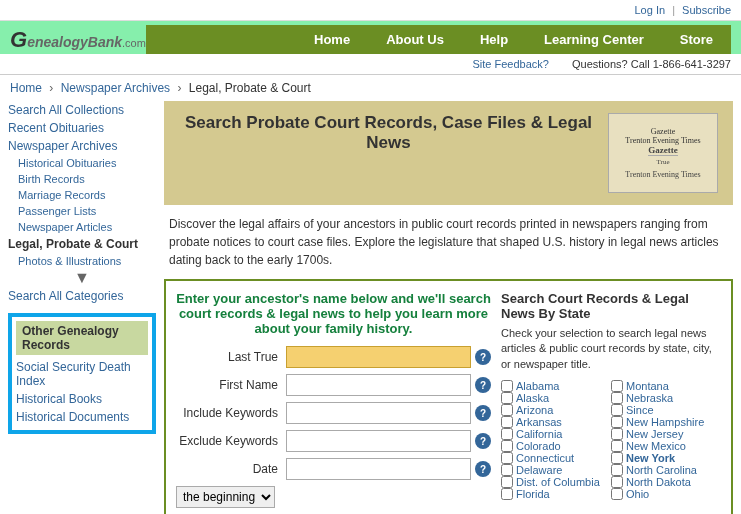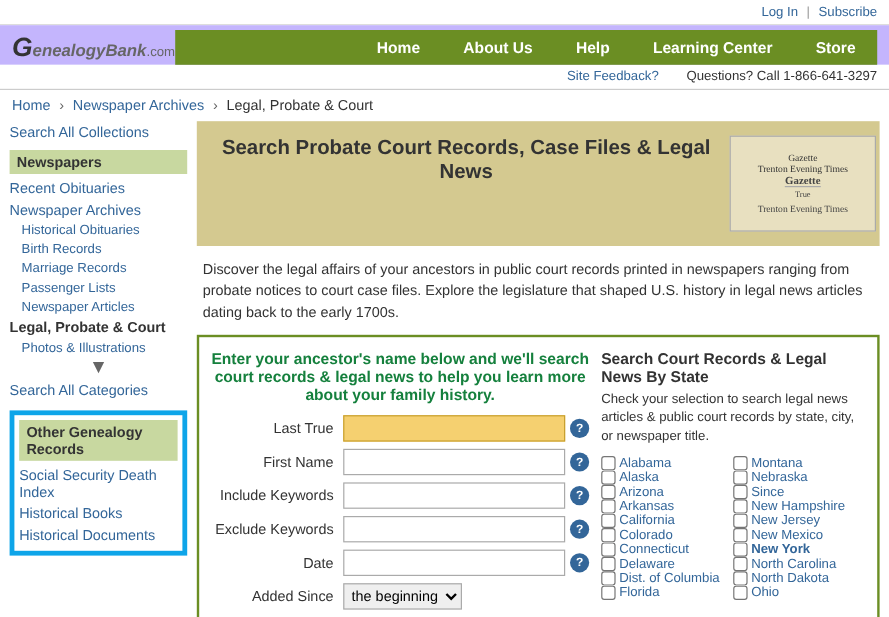--- a/index.html
+++ b/index.html
@@ -4,21 +4,21 @@
   <style>
     * { margin: 0; padding: 0; box-sizing: border-box; }
     body { font-family: Arial, sans-serif; font-size: 12px; background: #fff; width: 741px; min-height: 514px; overflow: hidden; }
 
     
     .top-bar { text-align: right; padding: 4px 10px; font-size: 11px; background: #fff; border-bottom: 1px solid #ddd; }
     .top-bar a { color: #336699; text-decoration: none; }
     .top-bar .sep { margin: 0 4px; color: #999; }
 
     
-    .header { display: flex; align-items: center; background: #c4b5fd; padding: 4px 10px 0 10px; }
+    .header { display: flex; align-items: center; background: #86efac; padding: 4px 10px 0 10px; }
     .logo { flex: 0 0 auto; }
     .logo-text { font-size: 22px; font-style: italic; font-weight: bold; color: #333; }
     .logo-text span { font-size: 14px; font-weight: normal; color: #666; }
     .header-right { flex: 1; }
 
     
     nav { background: #6b8e23; display: flex; justify-content: flex-end; padding: 0; }
     nav a { color: #fff; text-decoration: none; padding: 7px 18px; font-size: 13px; font-weight: bold; display: inline-block; }
 
     
@@ -45,21 +45,21 @@
     .sidebar-arrow { text-align: center; color: #666; font-size: 16px; display: block; }
 
     
     .content { flex: 1; }
 
     
     .hero { background: #d4c990; padding: 12px 15px; text-align: center; display: flex; align-items: flex-start; gap: 10px; margin-bottom: 10px; }
     .hero-text { flex: 1; }
     .hero h1 { font-size: 17px; font-weight: bold; color: #333; margin-bottom: 8px; }
     .hero-img { width: 110px; flex-shrink: 0; }
-    .newspaper-img { width: 122px; height: 80px; background: #e8e0c0; border: 1px solid #aaa; display: flex; align-items: center; justify-content: center; overflow: hidden; position: relative; }
+    .newspaper-img { width: 110px; height: 80px; background: #e8e0c0; border: 1px solid #aaa; display: flex; align-items: center; justify-content: center; overflow: hidden; position: relative; }
     .newspaper-img::before { content: "Gazette\ATrenton Evening Times"; white-space: pre; font-size: 8px; color: #333; text-align: center; font-family: serif; }
 
     .description { font-size: 12px; color: #333; line-height: 1.5; margin-bottom: 10px; padding: 0 5px; }
 
     
     .search-state { display: flex; gap: 10px; border: 2px solid #6b8e23; padding: 10px; background: #fff; }
 
     
     .search-form { flex: 1; }
     .search-form h2 { font-size: 13px; font-weight: bold; color: #15803d; margin-bottom: 10px; text-align: center; }
@@ -118,21 +118,20 @@
   <a href="#">Newspaper Archives</a>
   <span class="sep">›</span>
   <span>Legal, Probate &amp; Court</span>
 </div>
 
 <div class="main">
 
   <div class="sidebar">
     <a href="#" class="sidebar-link">Search All Collections</a>
 
-    <span class="sidebar-section-title">Newspapers</span>
 
     <a href="#" class="sidebar-link">Recent Obituaries</a>
     <a href="#" class="sidebar-link">Newspaper Archives</a>
 
     <a href="#" class="sidebar-sub-link">Historical Obituaries</a>
     <a href="#" class="sidebar-sub-link">Birth Records</a>
     <a href="#" class="sidebar-sub-link">Marriage Records</a>
     <a href="#" class="sidebar-sub-link">Passenger Lists</a>
     <a href="#" class="sidebar-sub-link">Newspaper Articles</a>
 
@@ -196,21 +195,20 @@
           <span class="help-icon">?</span>
         </div>
 
         <div class="form-row">
           <label class="form-label">Date</label>
           <input type="text" class="form-input" style="">
           <span class="help-icon">?</span>
         </div>
 
         <div class="form-select-row">
-          <label class="form-label">Added Since</label>
           <select class="form-select">
             <option>the beginning</option>
           </select>
         </div>
 
       </div>
 
       <div class="state-search">
         <h2>Search Court Records &amp; Legal News By State</h2>
         <p class="state-desc">Check your selection to search legal news articles &amp; public court records by state, city, or newspaper title.</p>

